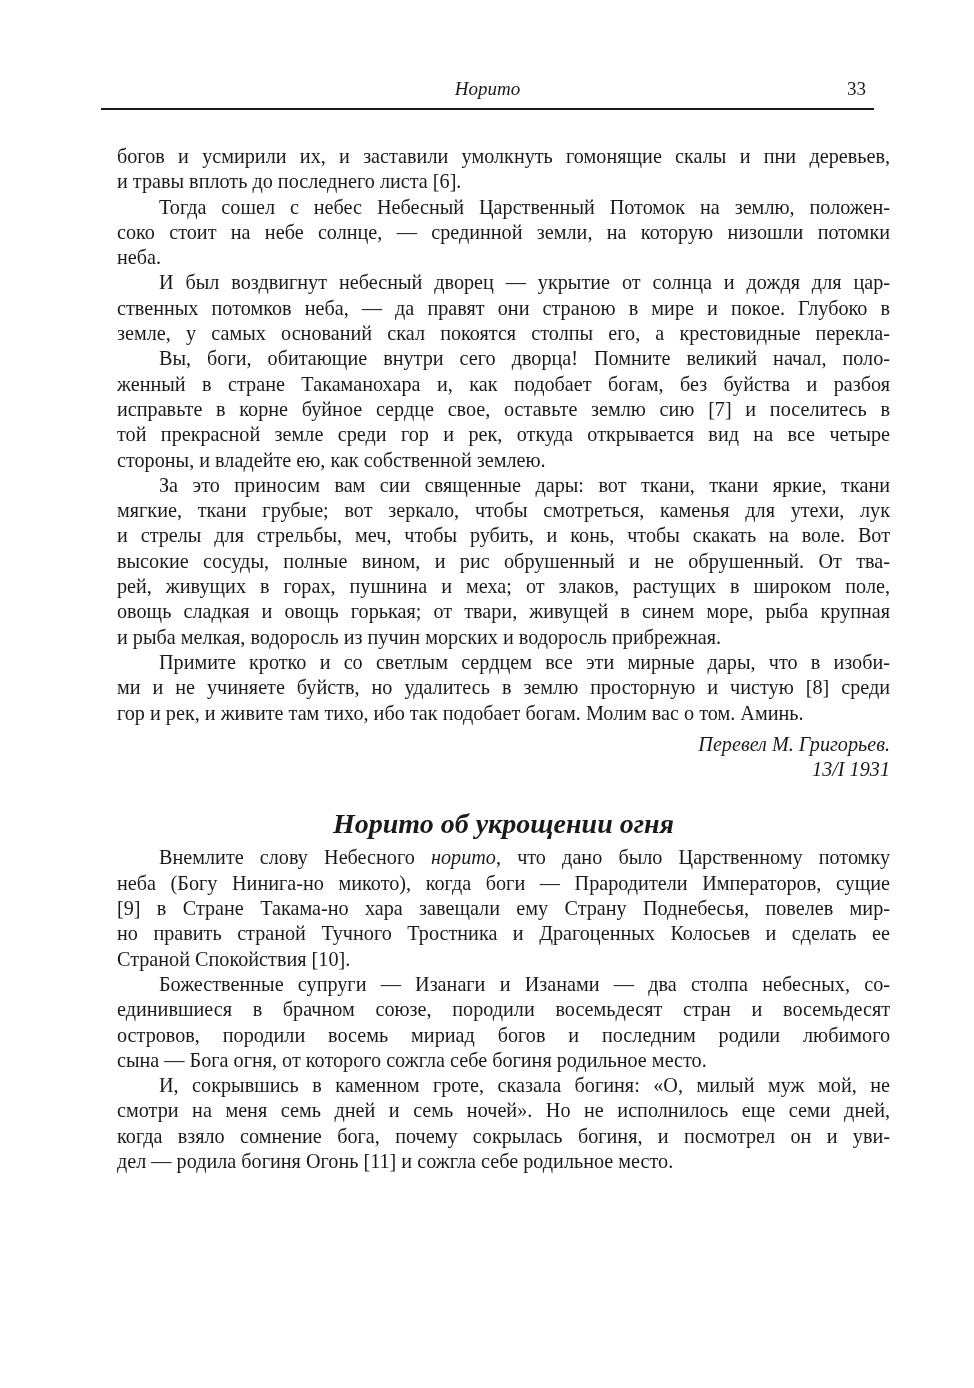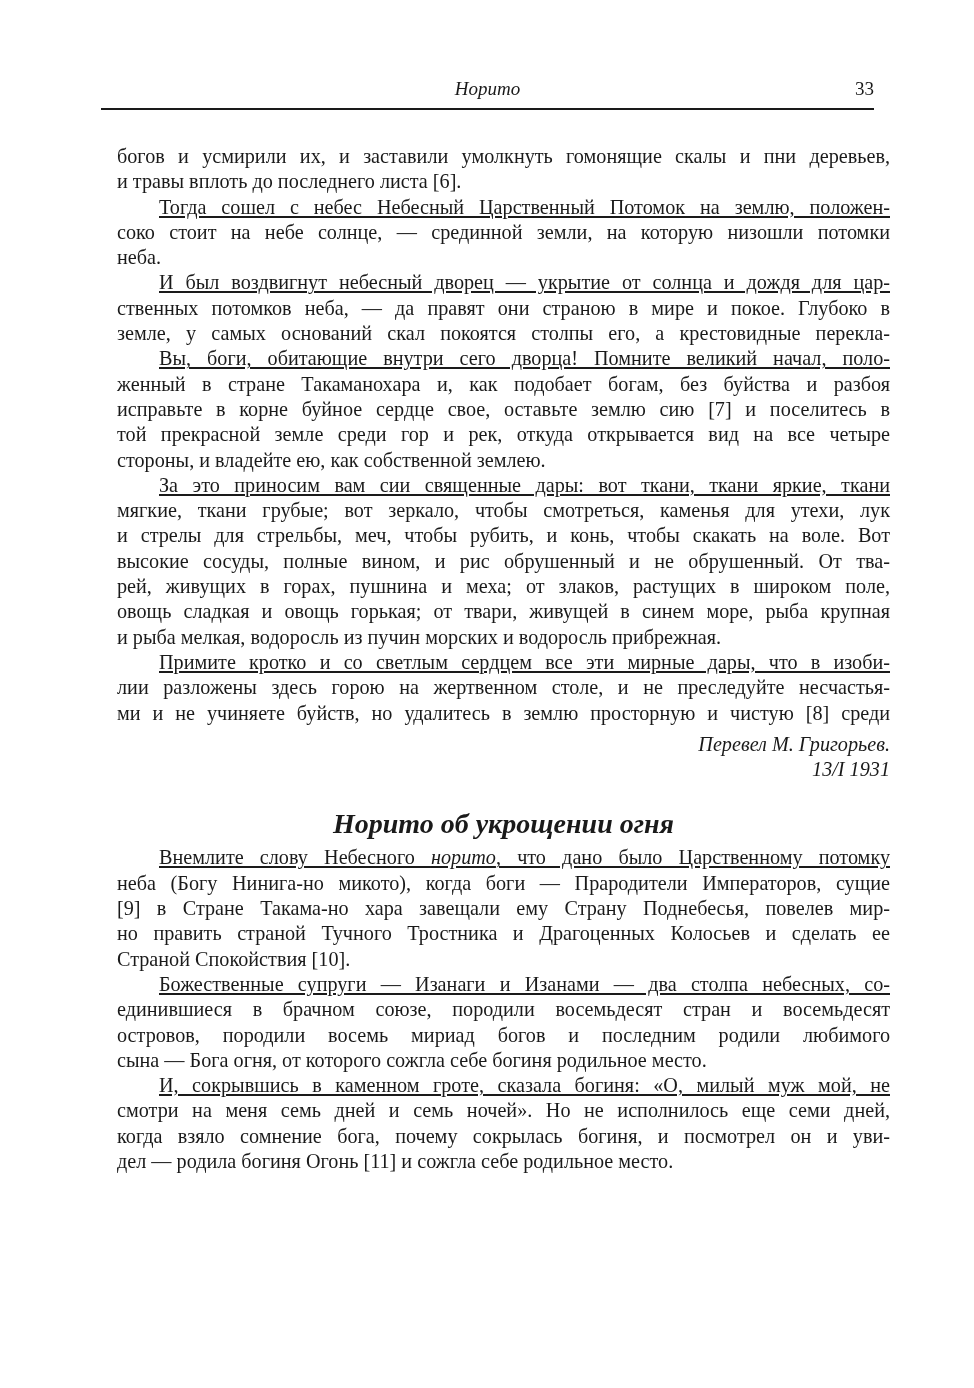--- a/index.html
+++ b/index.html
@@ -1,27 +1,27 @@
 <!DOCTYPE html>
 <html><head>
 <meta charset="utf-8">
 <style>
   html, body { margin: 0; padding: 0; background: #ffffff; }
   body { width: 974px; height: 1388px; position: relative; overflow: hidden;
          font-family: "Liberation Serif", "DejaVu Serif", serif; color: #1a1a1a; }
   .page { position: absolute; left: 101px; top: 0; width: 773px; }
   .running-head { position: absolute; top: 78px; left: 0; width: 773px; height: 26px; font-size: 19px; }
   .running-head .title { position: absolute; left: 0; right: 0; text-align: center; font-style: italic; }
-  .running-head .pageno { position: absolute; right: 0; }
+  .running-head .pageno { position: absolute; right: 8px; }
   .rule { position: absolute; top: 108px; left: 0; width: 773px; height: 2px; background: #1a1a1a; }
   .body { position: absolute; top: 144px; left: 0; width: 773px; font-size: 20.2px; margin-left: 16px; }
   .para { margin: 0; }
   .line { display: block; height: 25.3px; line-height: 25.3px; white-space: nowrap;
           text-align: justify; text-align-last: justify; }
-  .line.indent { padding-left: 42px; text-decoration: underline; }
+  .line.indent { padding-left: 42px; }
   .line.last { text-align-last: left; }
   .sig { text-align: right; font-style: italic; line-height: 25.3px; height: 25.3px; display: block; }
   .sig-block { margin-top: 6px; }
   .heading { text-align: center; font-style: italic; font-weight: bold; font-size: 28px;
              height: 30px; line-height: 30px; margin-top: 27px; margin-bottom: 6px; }
   em.it { font-style: italic; }
 </style>
 </head>
 <body>
 
@@ -59,22 +59,22 @@
           <span class="line indent">За это приносим вам сии священные дары: вот ткани, ткани яркие, ткани</span>
           <span class="line">мягкие, ткани грубые; вот зеркало, чтобы смотреться, каменья для утехи, лук</span>
           <span class="line">и стрелы для стрельбы, меч, чтобы рубить, и конь, чтобы скакать на воле. Вот</span>
           <span class="line">высокие сосуды, полные вином, и рис обрушенный и не обрушенный. От тва-</span>
           <span class="line">рей, живущих в горах, пушнина и меха; от злаков, растущих в широком поле,</span>
           <span class="line">овощь сладкая и овощь горькая; от твари, живущей в синем море, рыба крупная</span>
           <span class="line last">и рыба мелкая, водоросль из пучин морских и водоросль прибрежная.</span>
         </div>
         <div class="para">
           <span class="line indent">Примите кротко и со светлым сердцем все эти мирные дары, что в изоби-</span>
-          <span class="line">лии разложены здесь горою на жертвенном столе, и не преследуйте несчастья-</span>
           <span class="line">ми и не учиняете буйств, но удалитесь в землю просторную и чистую [8] среди</span>
+          <span class="line last">гор и рек, и живите там тихо, ибо так подобает богам. Молим вас о том. Аминь.</span>
         </div>
       </div>
     <div class="sig-block">
       <span class="sig">Перевел М. Григорьев.</span>
       <span class="sig">13/I 1931</span>
     </div>
     <div class="heading">Норито об укрощении огня</div>
     <div id="section2">
       <span class="line indent"><span>Внемлите слову Небесного </span><em class="it">норито</em><span>, что дано было Царственному потомку</span></span>
     <div class="para">

